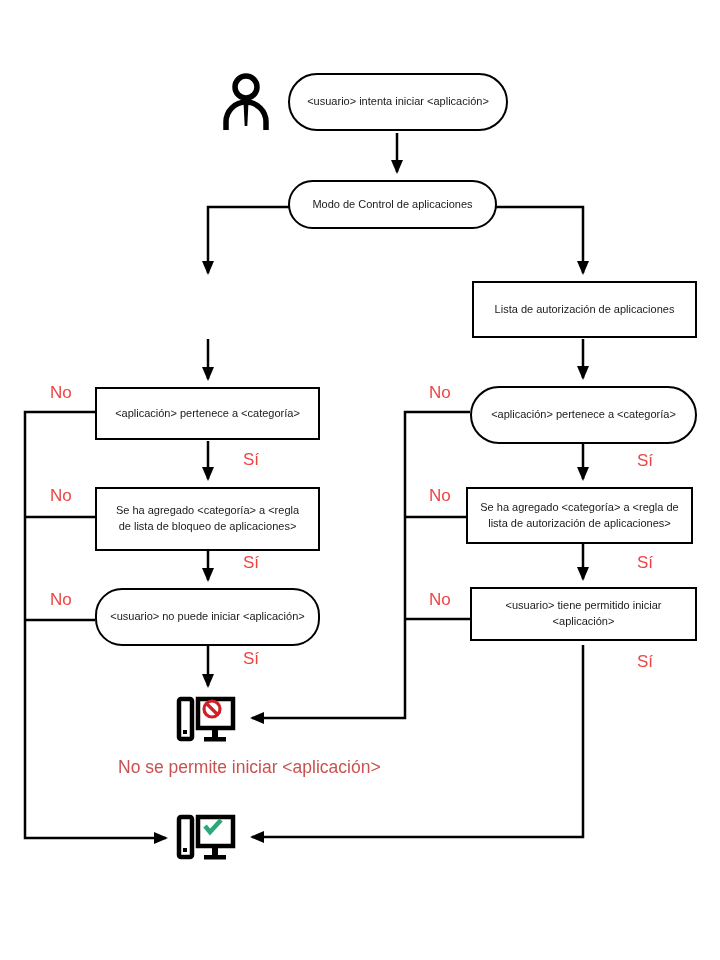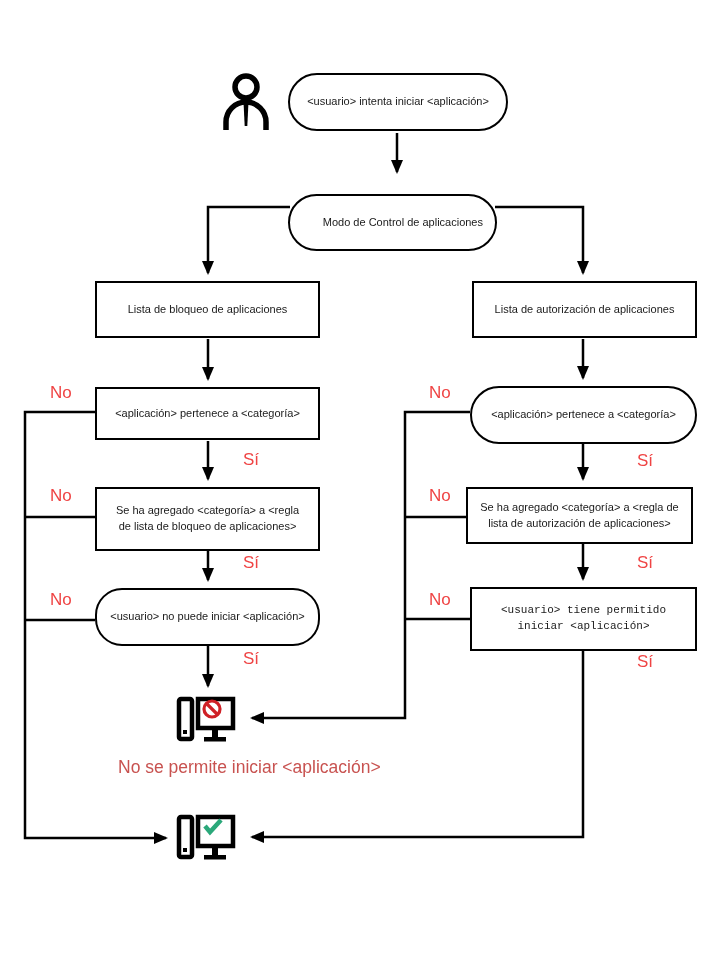--- a/index.html
+++ b/index.html
@@ -59,27 +59,24 @@
   <svg class="icon-abs" style="left:220px;top:70px;" width="52" height="62" viewBox="0 0 52 62">
     <circle cx="26" cy="17" r="11" fill="none" stroke="#000" stroke-width="5.5"></circle>
     <path d="M6,60 L6,52 A20,20 0 0 1 46,52 L46,60" fill="none" stroke="#000" stroke-width="5.5"></path>
     <polygon points="23.5,32 28.5,32 27.3,56 24.7,56" fill="#000"></polygon>
   </svg>
 
   <div class="node pill" style="left:288px;top:73px;width:220px;height:58px;">
     <span>&lt;usuario&gt; intenta iniciar &lt;aplicación&gt;</span>
   </div>
 
-  <div class="node pill" style="left:288px;top:194px;width:209px;height:57px;justify-content:flex-end;">
+  <div class="node pill" style="left:288px;top:180px;width:209px;height:49px;">
     <span>Modo de Control de aplicaciones</span>
   </div>
 
-  <div class="node" style="left:95px;top:281px;width:225px;height:57px;">
-    <span>Lista de bloqueo de aplicaciones</span>
-  </div>
 
   <div class="node" style="left:472px;top:281px;width:225px;height:57px;">
     <span>Lista de autorización de aplicaciones</span>
   </div>
 
   <div class="node" style="left:95px;top:387px;width:225px;height:53px;">
     <span>&lt;aplicación&gt; pertenece a &lt;categoría&gt;</span>
   </div>
 
   <div class="node pill" style="left:470px;top:386px;width:227px;height:58px;">
@@ -91,21 +88,21 @@
   </div>
 
   <div class="node" style="left:466px;top:487px;width:227px;height:57px;">
     <span>Se ha agregado &lt;categoría&gt; a &lt;regla de lista de autorización de aplicaciones&gt;</span>
   </div>
 
   <div class="node" style="left:95px;top:588px;width:225px;height:58px;border-radius:27px;">
     <span>&lt;usuario&gt; no puede iniciar &lt;aplicación&gt;</span>
   </div>
 
-  <div class="node" style="left:470px;top:587px;width:227px;height:64px;font-family:Liberation Mono, monospace;">
+  <div class="node" style="left:470px;top:587px;width:227px;height:54px;">
     <span>&lt;usuario&gt; tiene permitido iniciar &lt;aplicación&gt;</span>
   </div>
 
   <div class="edge-label" style="left:50px;top:383px;">No</div>
   <div class="edge-label" style="left:50px;top:486px;">No</div>
   <div class="edge-label" style="left:50px;top:590px;">No</div>
   <div class="edge-label" style="left:429px;top:383px;">No</div>
   <div class="edge-label" style="left:429px;top:486px;">No</div>
   <div class="edge-label" style="left:429px;top:590px;">No</div>
 

